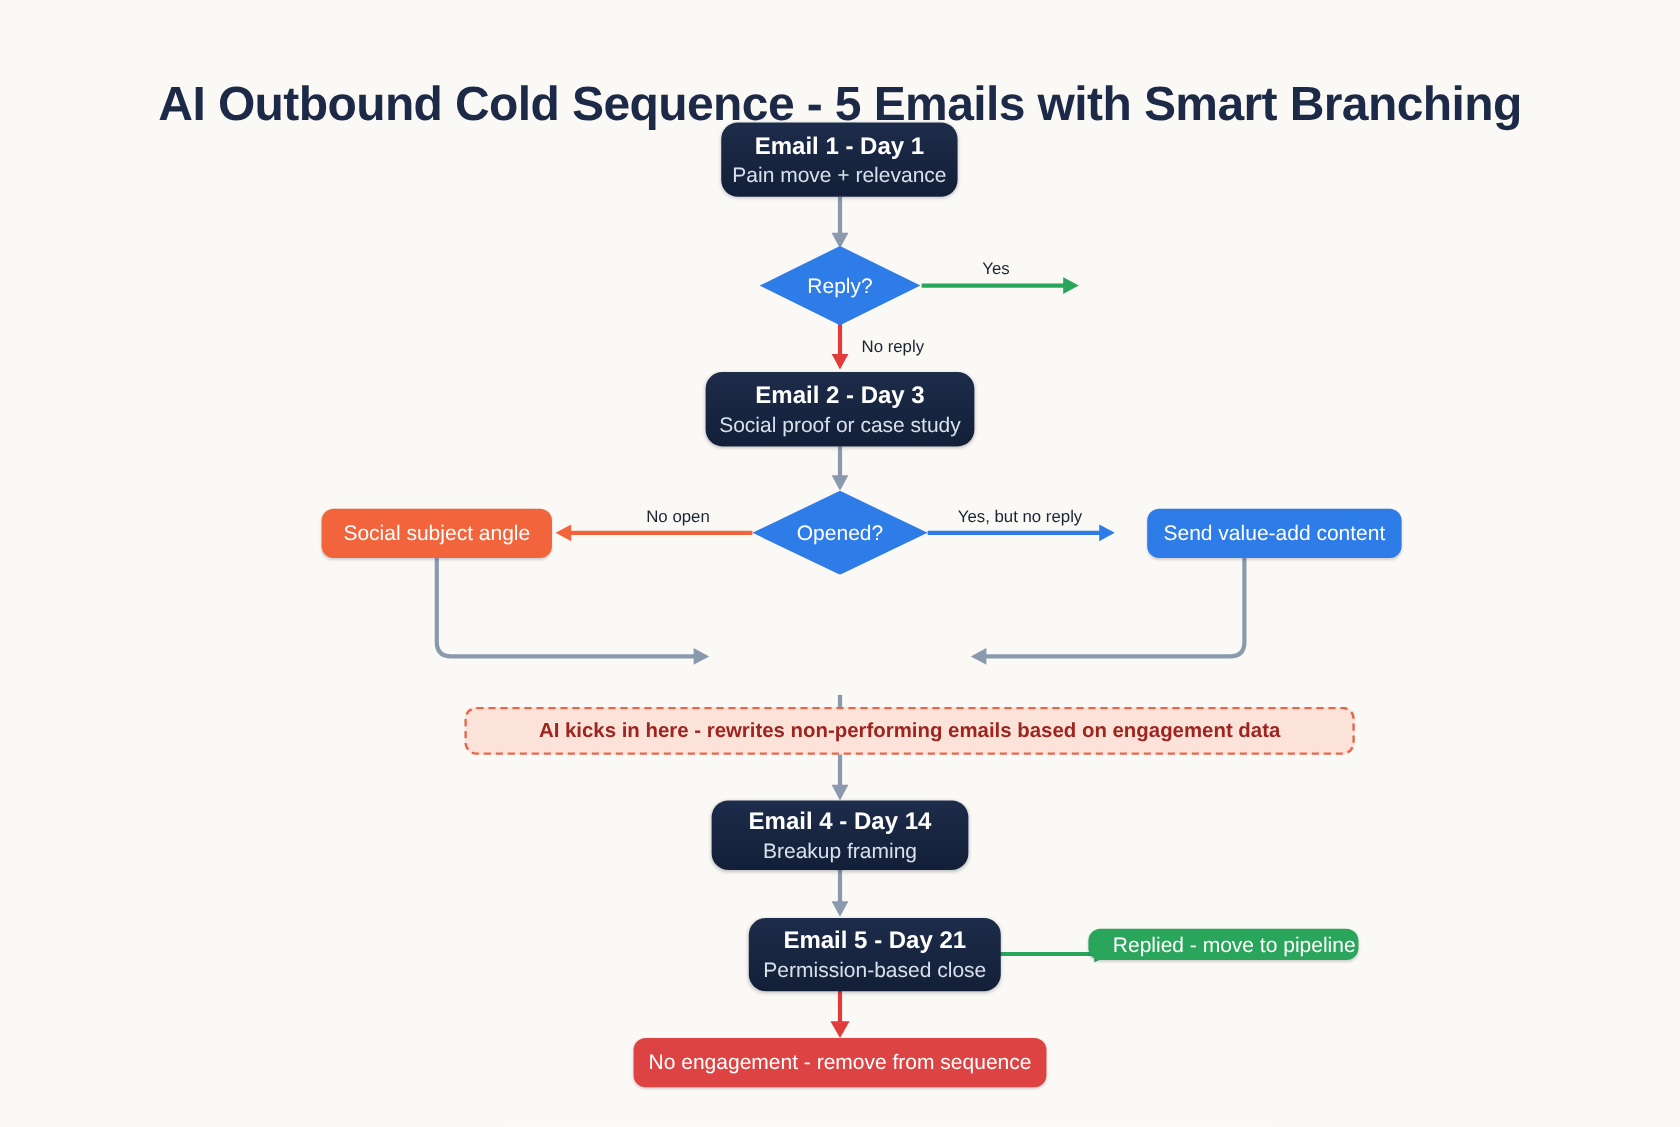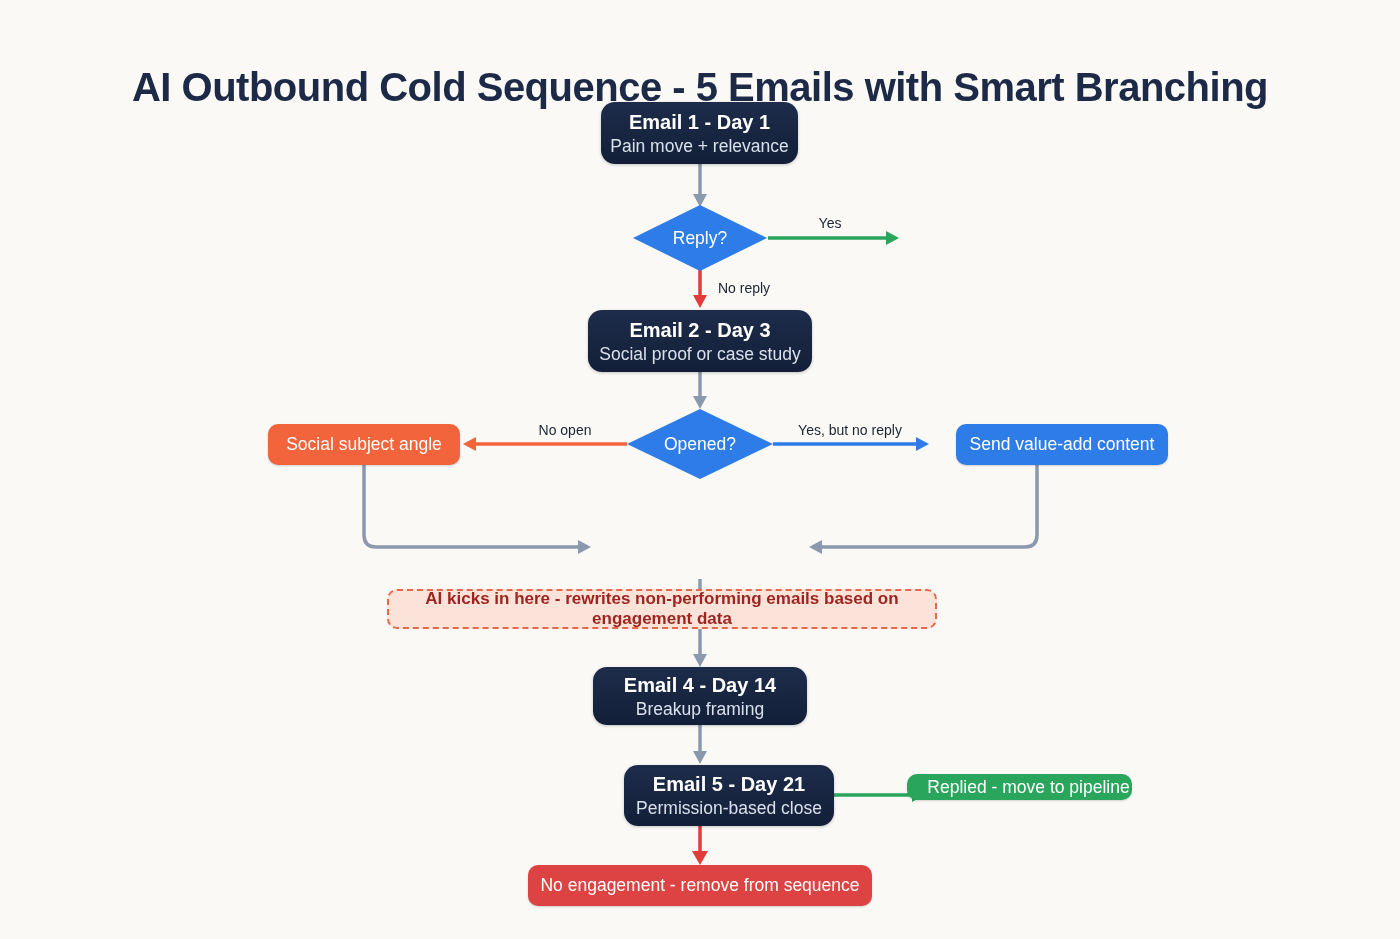--- a/index.html
+++ b/index.html
@@ -133,21 +133,21 @@
 
   <div class="node pill orange" style="left:268px;top:424px;width:192px;height:41px;">
     <span>Social subject angle</span>
   </div>
 
   <div class="node pill blue" style="left:931px;top:424px;width:212px;height:41px;margin-left:25px;">
     <span>Send value-add content</span>
   </div>
 
 
-  <div class="ai-note" style="left:387px;top:589px;width:550px;height:40px;">
+  <div class="ai-note" style="left:387px;top:589px;width:742px;height:40px;">
     <span>AI kicks in here - rewrites non-performing emails based on engagement data</span>
   </div>
 
   <div class="node dark" style="left:593px;top:667px;width:214px;height:58px;">
     <div class="t">Email 4 - Day 14</div>
     <div class="s">Breakup framing</div>
   </div>
 
   <div class="node dark" style="left:624px;top:765px;width:210px;height:61px;">
     <div class="t">Email 5 - Day 21</div>

